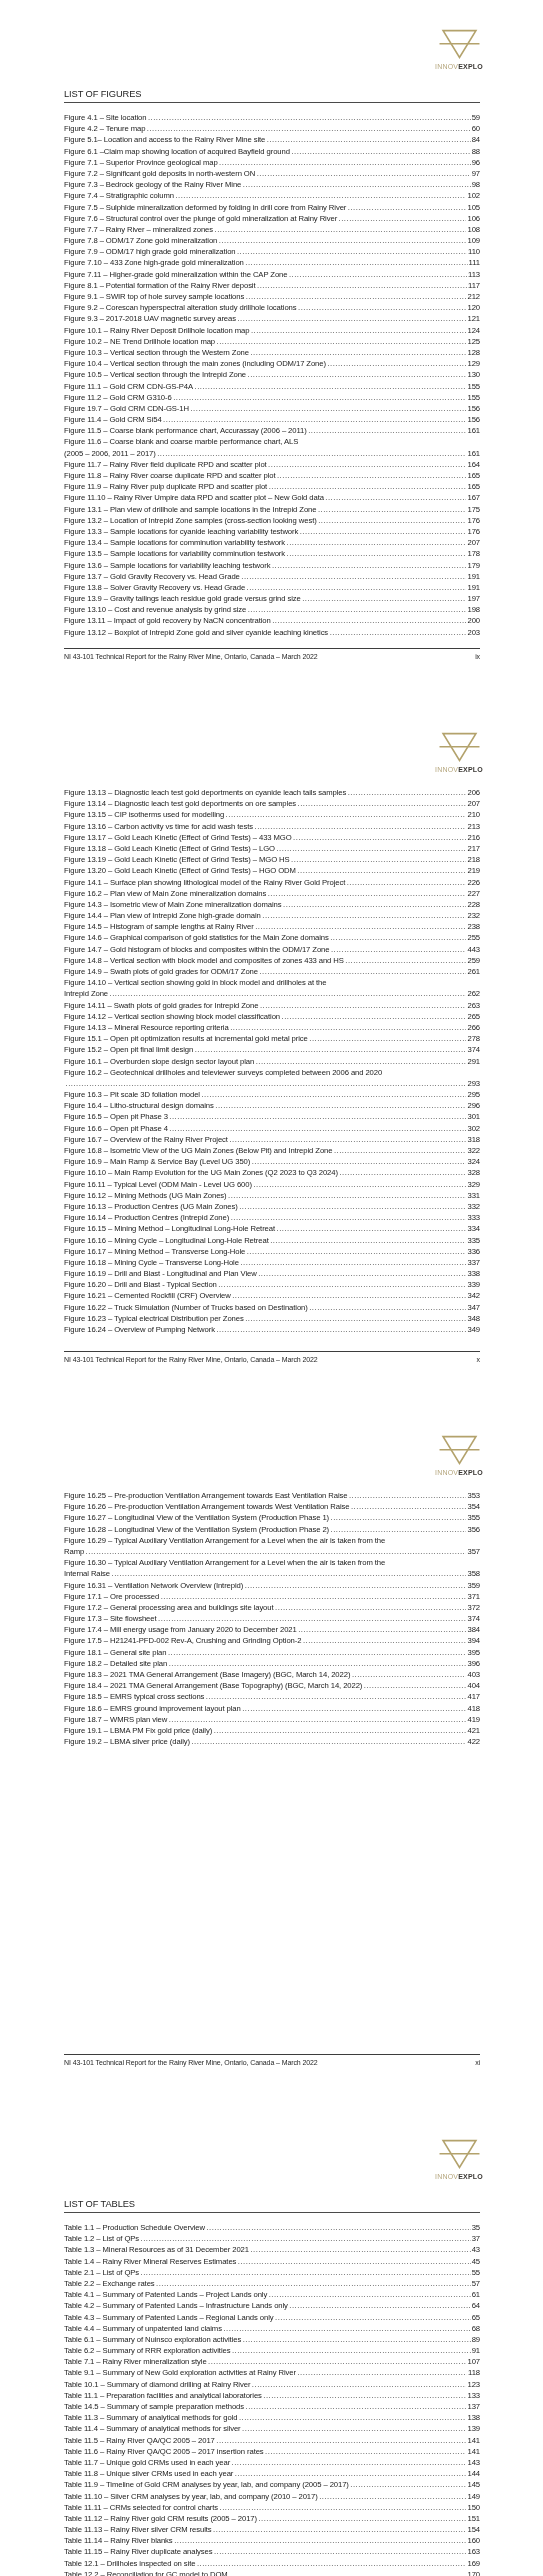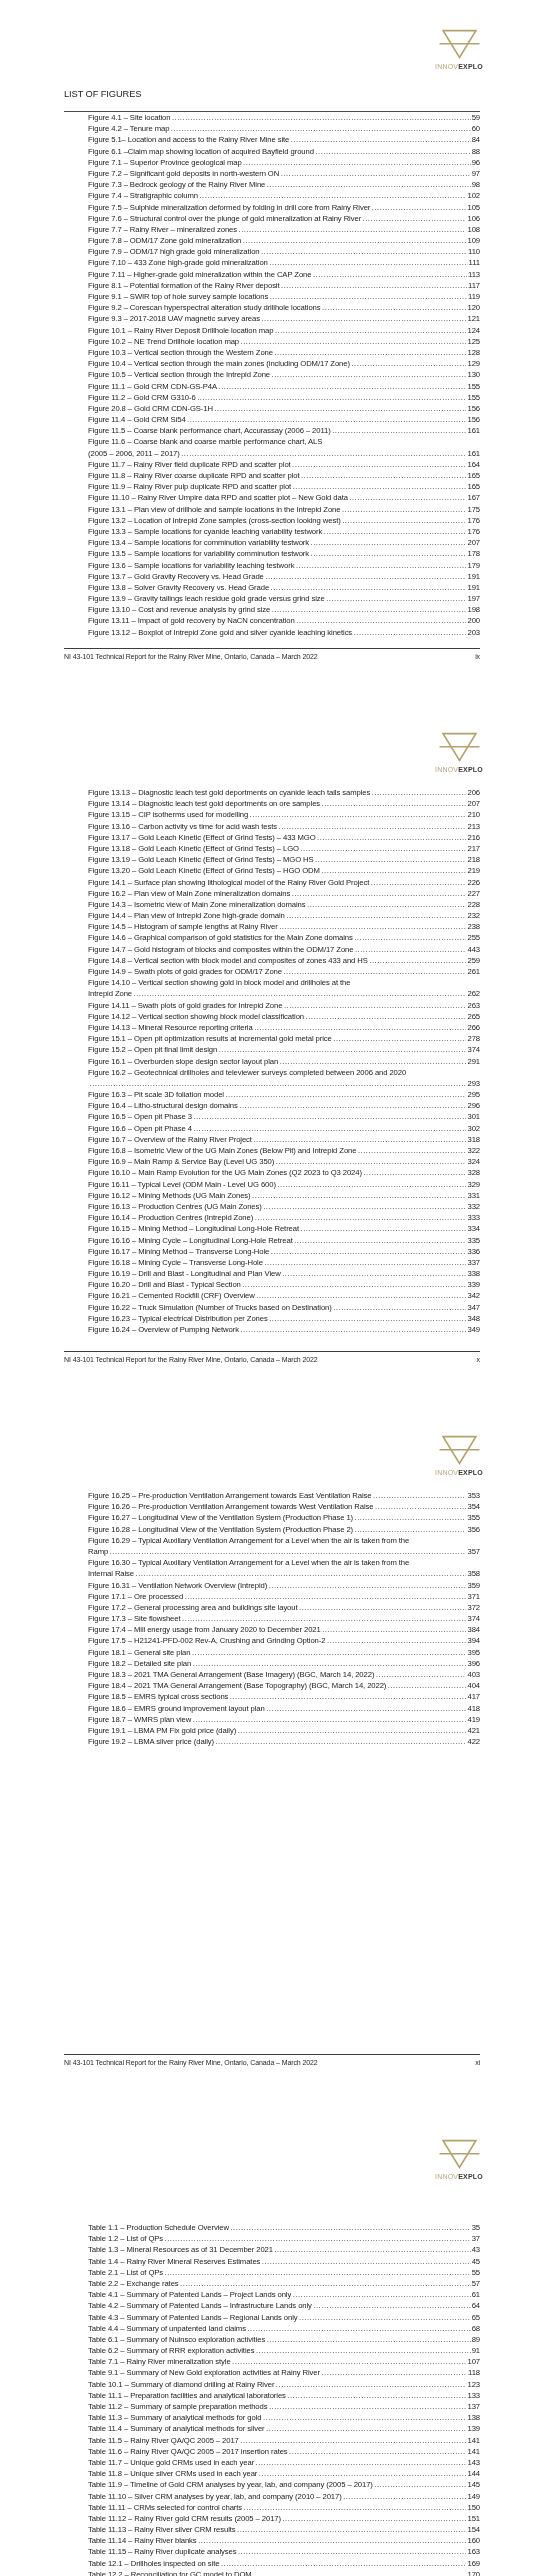--- a/index.html
+++ b/index.html
@@ -23,25 +23,25 @@
   .logo { position: absolute; top: 29px; right: 64px; width: 45px; text-align: right; }
   .logo-mark { display: block; margin-left: auto; color: #b3a26c; }
   .logo-text { margin-top: 3.6px; font-size: 7px; letter-spacing: 0.2px; white-space: nowrap; }
   .logo-text .light { color: #b5a67d; font-weight: 400; }
   .logo-text .bold  { color: #3a3733; font-weight: 700; }
 
   
   .heading {
     position: absolute; left: 64px; right: 64px; top: 83px;
     font-size: 9.3px; font-weight: 400; color: #222;
-    padding-bottom: 12px; border-bottom: 1px solid #4a4a4a;
+    padding-bottom: 3px; border-bottom: 1px solid #4a4a4a;
   }
 
   
-  .entries { position: absolute; left: 64px; right: 64px; margin-left: 24px; }
+  .entries { position: absolute; left: 64px; right: 64px; }
   .entries.with-heading { top: 112px; }
   .entries.no-heading   { top: 84px; }
   .toc-row { display: flex; align-items: baseline; height: 11.2px; line-height: 11.2px; white-space: nowrap; font-size: 7.7px; }
   .toc-label { flex: 0 0 auto; }
   .dots { flex: 1 1 auto; overflow: hidden; margin: 0 1px 0 1.5px; }
   .dots::after {
     content: "....................................................................................................................................................................................................................................................................................................";
     letter-spacing: 0.5px;
     color: #222;
   }
@@ -146,21 +146,21 @@
           <span class="pnum">113</span>
         </div>
         <div class="toc-row">
           <span class="toc-label">Figure 8.1 – Potential formation of the Rainy River deposit</span>
           <span class="dots"></span>
           <span class="pnum">117</span>
         </div>
         <div class="toc-row">
           <span class="toc-label">Figure 9.1 – SWIR top of hole survey sample locations</span>
           <span class="dots"></span>
-          <span class="pnum">119</span>
+          <span class="pnum">212</span>
         </div>
         <div class="toc-row">
           <span class="toc-label">Figure 9.2 – Corescan hyperspectral alteration study drillhole locations</span>
           <span class="dots"></span>
           <span class="pnum">120</span>
         </div>
         <div class="toc-row">
           <span class="toc-label">Figure 9.3 – 2017-2018 UAV magnetic survey areas</span>
           <span class="dots"></span>
           <span class="pnum">121</span>
@@ -194,21 +194,21 @@
           <span class="toc-label">Figure 11.1 – Gold CRM CDN-GS-P4A</span>
           <span class="dots"></span>
           <span class="pnum">155</span>
         </div>
         <div class="toc-row">
           <span class="toc-label">Figure 11.2 – Gold CRM G310-6</span>
           <span class="dots"></span>
           <span class="pnum">155</span>
         </div>
         <div class="toc-row">
-          <span class="toc-label">Figure 20.8 – Gold CRM CDN-GS-1H</span>
+          <span class="toc-label">Figure 19.7 – Gold CRM CDN-GS-1H</span>
           <span class="dots"></span>
           <span class="pnum">156</span>
         </div>
         <div class="toc-row">
           <span class="toc-label">Figure 11.4 – Gold CRM Si54</span>
           <span class="dots"></span>
           <span class="pnum">156</span>
         </div>
         <div class="toc-row">
           <span class="toc-label">Figure 11.5 – Coarse blank performance chart, Accurassay (2006 – 2011)</span>
@@ -695,20 +695,21 @@
   </section>
 
   <section class="page page-4">
     <div class="logo">
       <svg class="logo-mark" width="41" height="30" viewBox="0 0 80 58" style="color: rgb(179, 162, 108);">
         <polygon points="8,3 72,3 40,55" fill="none" stroke="currentColor" stroke-width="3.2"></polygon>
         <line x1="1" y1="28.5" x2="79" y2="28.5" stroke="currentColor" stroke-width="3.2"></line>
       </svg>
       <div class="logo-text"><span class="light">INNOV</span><span class="bold">EXPLO</span></div>
     </div>
+    <h1 class="heading">LIST OF TABLES</h1>
     <div class="entries with-heading">
         <div class="toc-row">
           <span class="toc-label">Table 1.1 – Production Schedule Overview</span>
           <span class="dots"></span>
           <span class="pnum">35</span>
         </div>
         <div class="toc-row">
           <span class="toc-label">Table 1.2 – List of QPs</span>
           <span class="dots"></span>
           <span class="pnum">37</span>
@@ -777,21 +778,21 @@
           <span class="toc-label">Table 10.1 – Summary of diamond drilling at Rainy River</span>
           <span class="dots"></span>
           <span class="pnum">123</span>
         </div>
         <div class="toc-row">
           <span class="toc-label">Table 11.1 – Preparation facilities and analytical laboratories</span>
           <span class="dots"></span>
           <span class="pnum">133</span>
         </div>
         <div class="toc-row">
-          <span class="toc-label">Table 11.2 – Summary of sample preparation methods</span>
+          <span class="toc-label">Table 14.5 – Summary of sample preparation methods</span>
           <span class="dots"></span>
           <span class="pnum">137</span>
         </div>
         <div class="toc-row">
           <span class="toc-label">Table 11.3 – Summary of analytical methods for gold</span>
           <span class="dots"></span>
           <span class="pnum">138</span>
         </div>
         <div class="toc-row">
           <span class="toc-label">Table 11.4 – Summary of analytical methods for silver</span>

